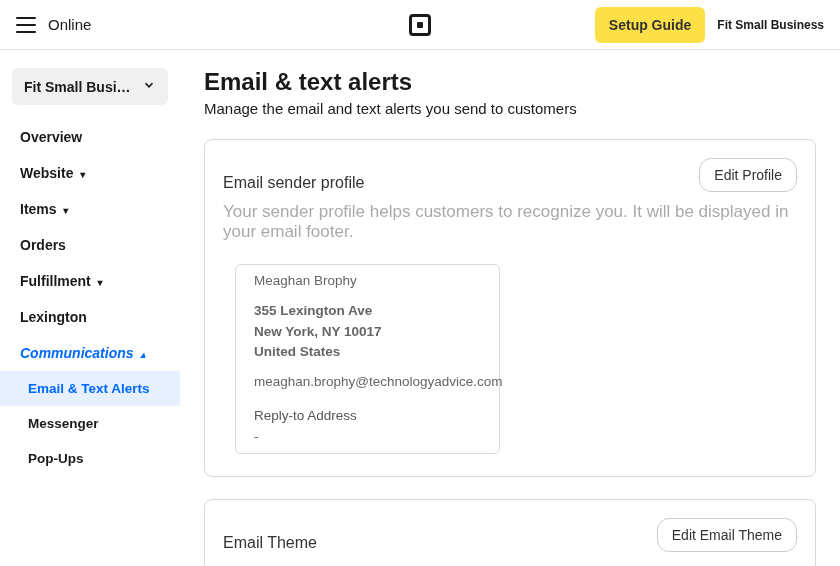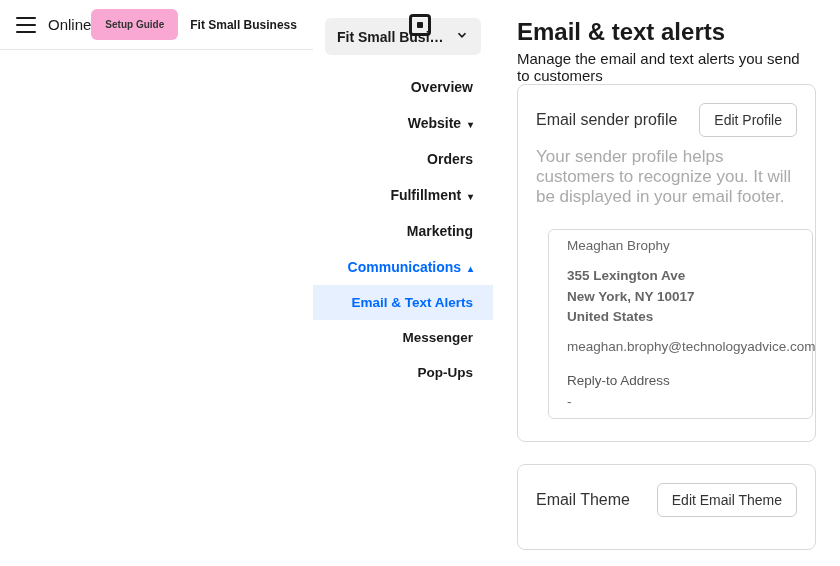--- a/index.html
+++ b/index.html
@@ -10,21 +10,21 @@
     body {
       font-family: -apple-system, BlinkMacSystemFont, "Segoe UI", Helvetica, Arial, sans-serif;
       background: #fff;
       color: #1a1a1a;
       font-size: 14px;
     }
     .layout {
       width: 840px;
       height: 566px;
       display: flex;
-      flex-direction: row;
+      flex-direction: column;
     }
     .topbar {
       height: 50px;
       border-bottom: 1px solid #e5e5e5;
       display: flex;
       align-items: center;
       padding: 0 16px;
       justify-content: space-between;
     }
     .topbar-left {
@@ -69,25 +69,25 @@
       height: 6px;
       background: #1a1a1a;
       border-radius: 1px;
     }
     .topbar-right {
       display: flex;
       align-items: center;
       gap: 12px;
     }
     .setup-guide-btn {
-      background: #f9a8d4;
+      background: #fde047;
       border: none;
       border-radius: 6px;
       padding: 10px 14px;
-      font-size: 10px;
+      font-size: 14px;
       font-weight: 600;
       cursor: pointer;
       color:#333;
     }
     .biz-name {
       font-size: 12px;
       font-weight: 600;
     }
     .body-area {
       display: flex;
@@ -118,34 +118,35 @@
       overflow: hidden;
       text-overflow: ellipsis;
       max-width: 115px;
     }
     .chevron {
       display:inline-block;
     }
     .nav-item {
       display: flex;
       align-items: center;
-      justify-content: flex-end;
+      justify-content: flex-start;
       padding: 10px 12px;
       font-weight: 700;
       font-size: 14px;
       cursor: pointer;
       color:#1a1a1a;
     }
     .nav-item.sub {
       padding-left: 20px;
       font-weight: 600;
       font-size: 13.5px;
     }
     .nav-item.active {
       color: #006aff;
+      font-style: italic;
     }
     .nav-item.subactive {
       background: #e6f0ff;
       color: #006aff;
       border-radius: 0;
       margin-left:-8px;
       margin-right:-8px;
       padding-left:28px;
       padding-right:20px;
     }
@@ -159,42 +160,43 @@
       overflow-y: auto;
     }
     .page-title {
       font-size: 24px;
       font-weight: 700;
       margin-bottom: 4px;
     }
     .page-desc {
       font-size: 15px;
       color: #1a1a1a;
+      margin-bottom: 22px;
     }
     .card {
       border: 1px solid #d9d9d9;
       border-radius: 8px;
       padding: 18px 18px 22px 18px;
       margin-bottom: 22px;
     }
     .card-head {
       display: flex;
       justify-content: space-between;
-      align-items: center;
+      align-items: flex-end;
       margin-bottom: 10px;
     }
     .card-title {
       font-size: 16px;
       font-weight: 500;
       color:#333;
     }
     .btn-outline {
       background: #fff;
       border: 1px solid #ccc;
-      border-radius: 6px;
+      border-radius: 12px;
       padding: 8px 14px;
       font-size: 14px;
       cursor: pointer;
       color:#333;
       font-weight:500;
     }
     .card-sub {
       font-size: 17px;
       color: #aaa;
       margin-bottom: 22px;
@@ -263,27 +265,30 @@
             </svg></span>
       </div>
 
       <div class="nav-item">
         <span>Overview</span>
       </div>
       <div class="nav-item">
         <span><span>Website</span><span class="caret-down"> ▾</span></span>
       </div>
       <div class="nav-item">
+        <span><span>Items</span><span class="caret-down"> ▾</span></span>
+      </div>
+      <div class="nav-item">
         <span>Orders</span>
       </div>
       <div class="nav-item">
         <span><span>Fulfillment</span><span class="caret-down"> ▾</span></span>
       </div>
       <div class="nav-item">
-        <span>Marketing</span>
+        <span>Lexington</span>
       </div>
       <div class="nav-item active">
         <span><span>Communications</span><span class="caret-up"> ▴</span></span>
       </div>
       <div class="nav-item sub subactive">
         <span>Email &amp; Text Alerts</span>
       </div>
       <div class="nav-item sub">
         <span>Messenger</span>
       </div>

